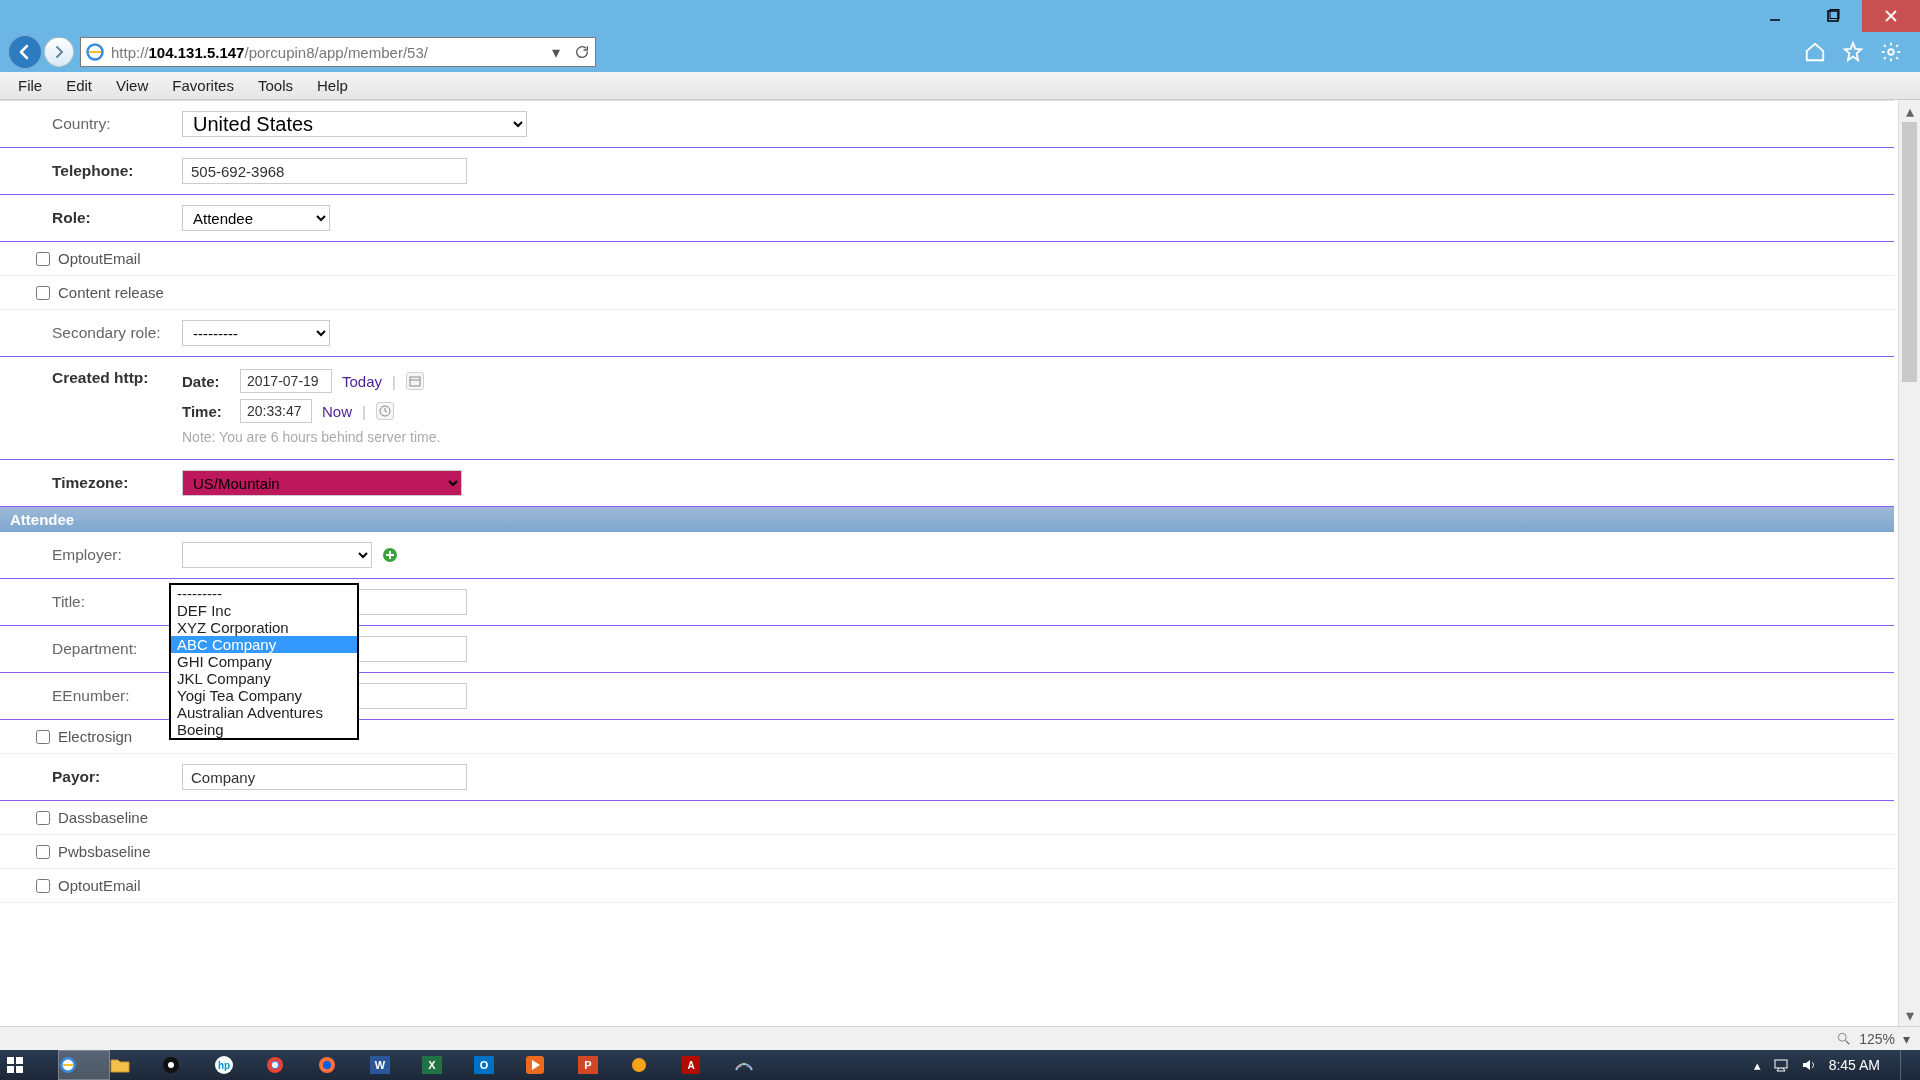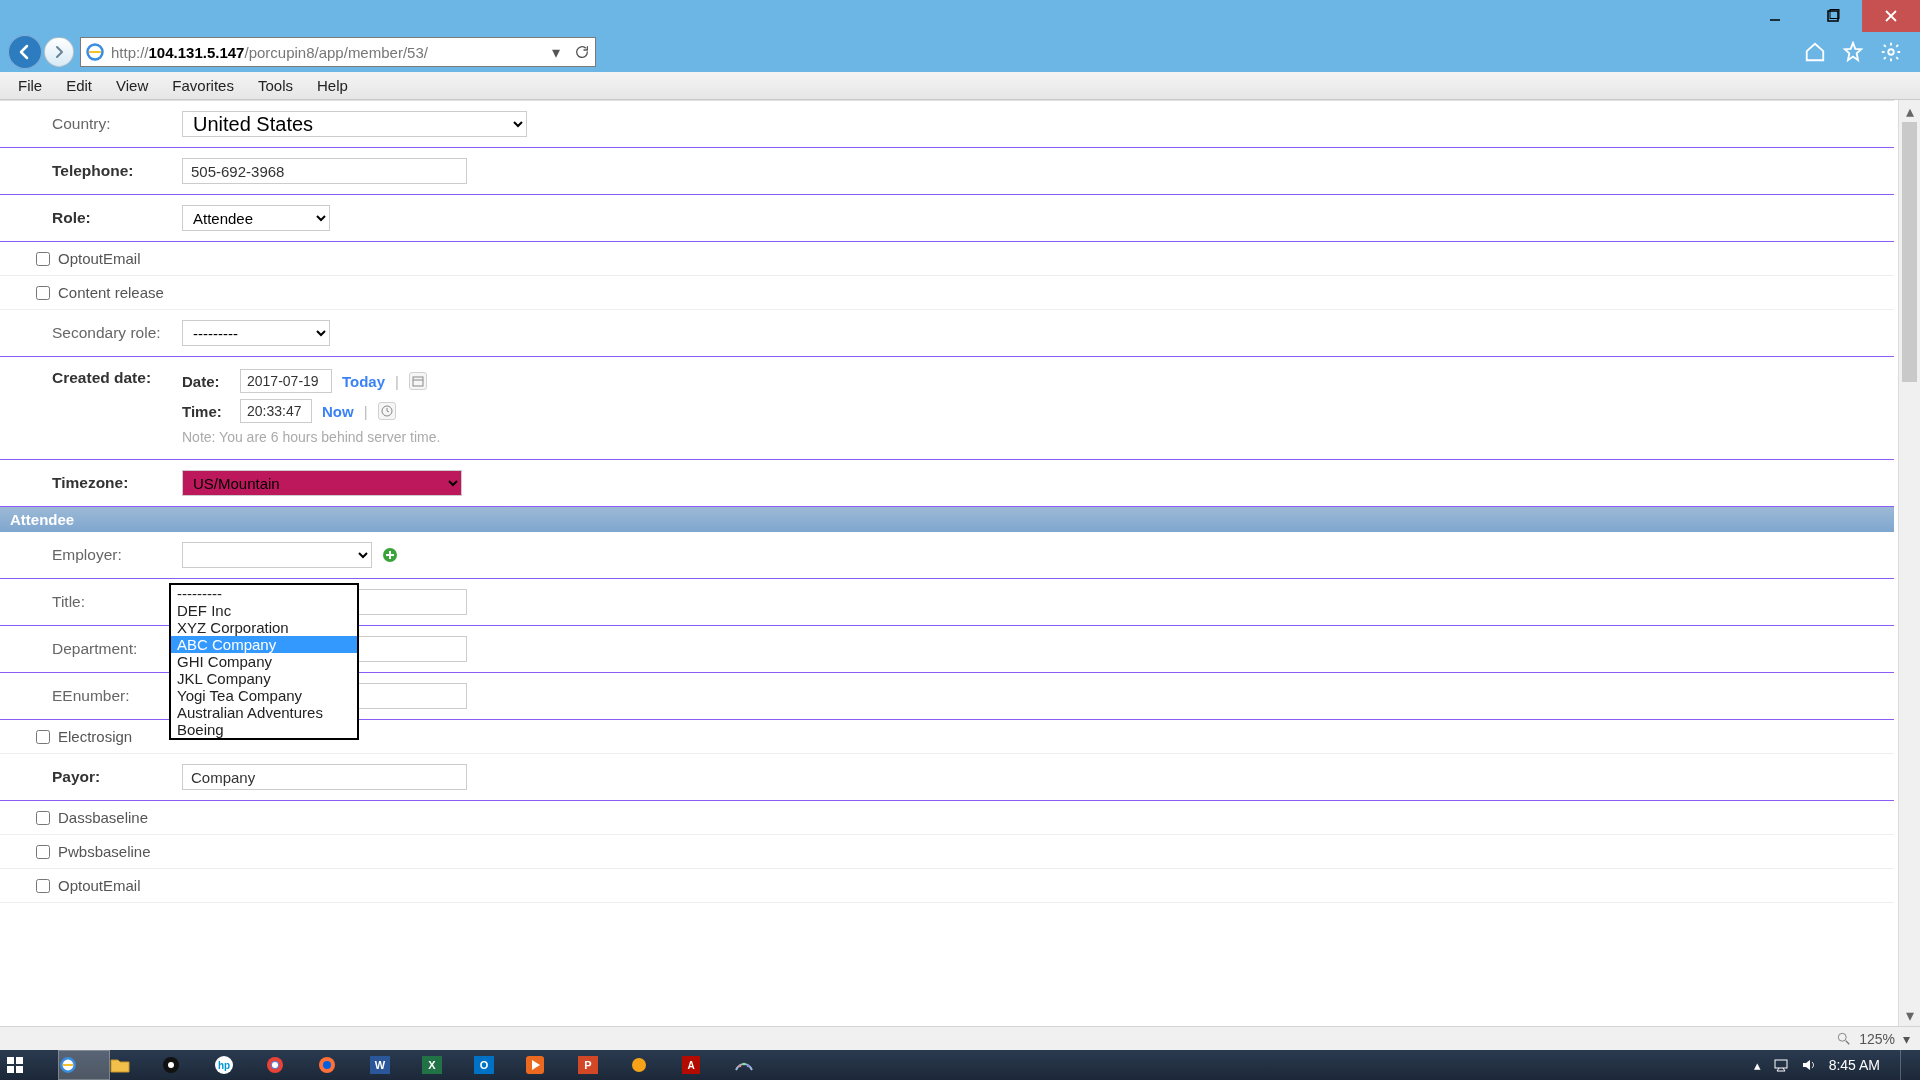--- a/index.html
+++ b/index.html
@@ -53,21 +53,21 @@
   select.mid  { width: 148px; height:26px; border:1px solid #ccc; background:#fff; font-size:15px; padding-left:6px; appearance: menulist; }
   select.tz   { width: 280px; height:26px; border:1px solid #ccc; background:#be185d; font-size:15px; padding-left:6px; appearance: menulist; }
   input.txt   { width: 285px; height:26px; border:1px solid #ccc; padding:0 8px; font-size:15px; color:#333; }
   input.txt-sm{ width: 72px; height:24px; border:1px solid #ccc; padding:0 6px; font-size:14px; color:#333; }
 
   .chkrow { display:flex; align-items:center; padding: 8px 0 8px 36px; border-bottom:1px solid #eee; gap:8px; color:#555; font-size:15px; }
   .chkrow input { width:14px; height:14px; }
 
   .dt-line { display:flex; align-items:center; gap:10px; color:#555; font-size:15px; margin-bottom:6px;}
   .dt-line .k { font-weight:700; color:#333; width:48px; }
-  .link { color:#3b82f6; cursor:pointer;font-weight:bold; }
+  .link { color:#4c1d95; cursor:pointer; }
   .sep  { color:#bbb; }
   .mini-icon { width:18px; height:18px; display:inline-flex; align-items:center; justify-content:center; border:1px solid #d0d0d0; border-radius:3px; background:#f6f6f6; }
   .note { font-size:14px; color:#aaa; margin-top:4px; }
 
   .section-head { background: linear-gradient(#9db9d6,#7ea6cf); color:#fff; font-weight:700; font-size:15px; padding:4px 10px; }
 
   .add-icon { width:16px; height:16px; display:inline-flex; align-items:center; justify-content:center; }
   .add-icon svg circle { fill:#3aa33a; }
   .add-icon svg path { stroke:#fff; stroke-width:2; }
 
@@ -220,21 +220,21 @@
     </div>
 
     <div class="row">
       <div class="lbl">Secondary role:</div>
       <div class="ctrl">
           <select class="mid"><option>---------</option></select>
         </div>
     </div>
 
     <div class="row row-tall">
-      <div class="lbl req">Created date:</div>
+      <div class="lbl req">Created http:</div>
       <div class="ctrl" style="display:block">
         <div class="dt-line">
           <span class="k">Date:</span>
           <input class="txt-sm" style="width: 92px;" value="2017-07-19">
           <span class="link">Today</span>
           <span class="sep">|</span>
           <span class="mini-icon">
               <svg width="12" height="12" viewBox="0 0 12 12">
                 <rect x="1" y="2" width="10" height="9" fill="none" stroke="#888"></rect>
                 <line x1="1" y1="5" x2="11" y2="5" stroke="#888"></line>

